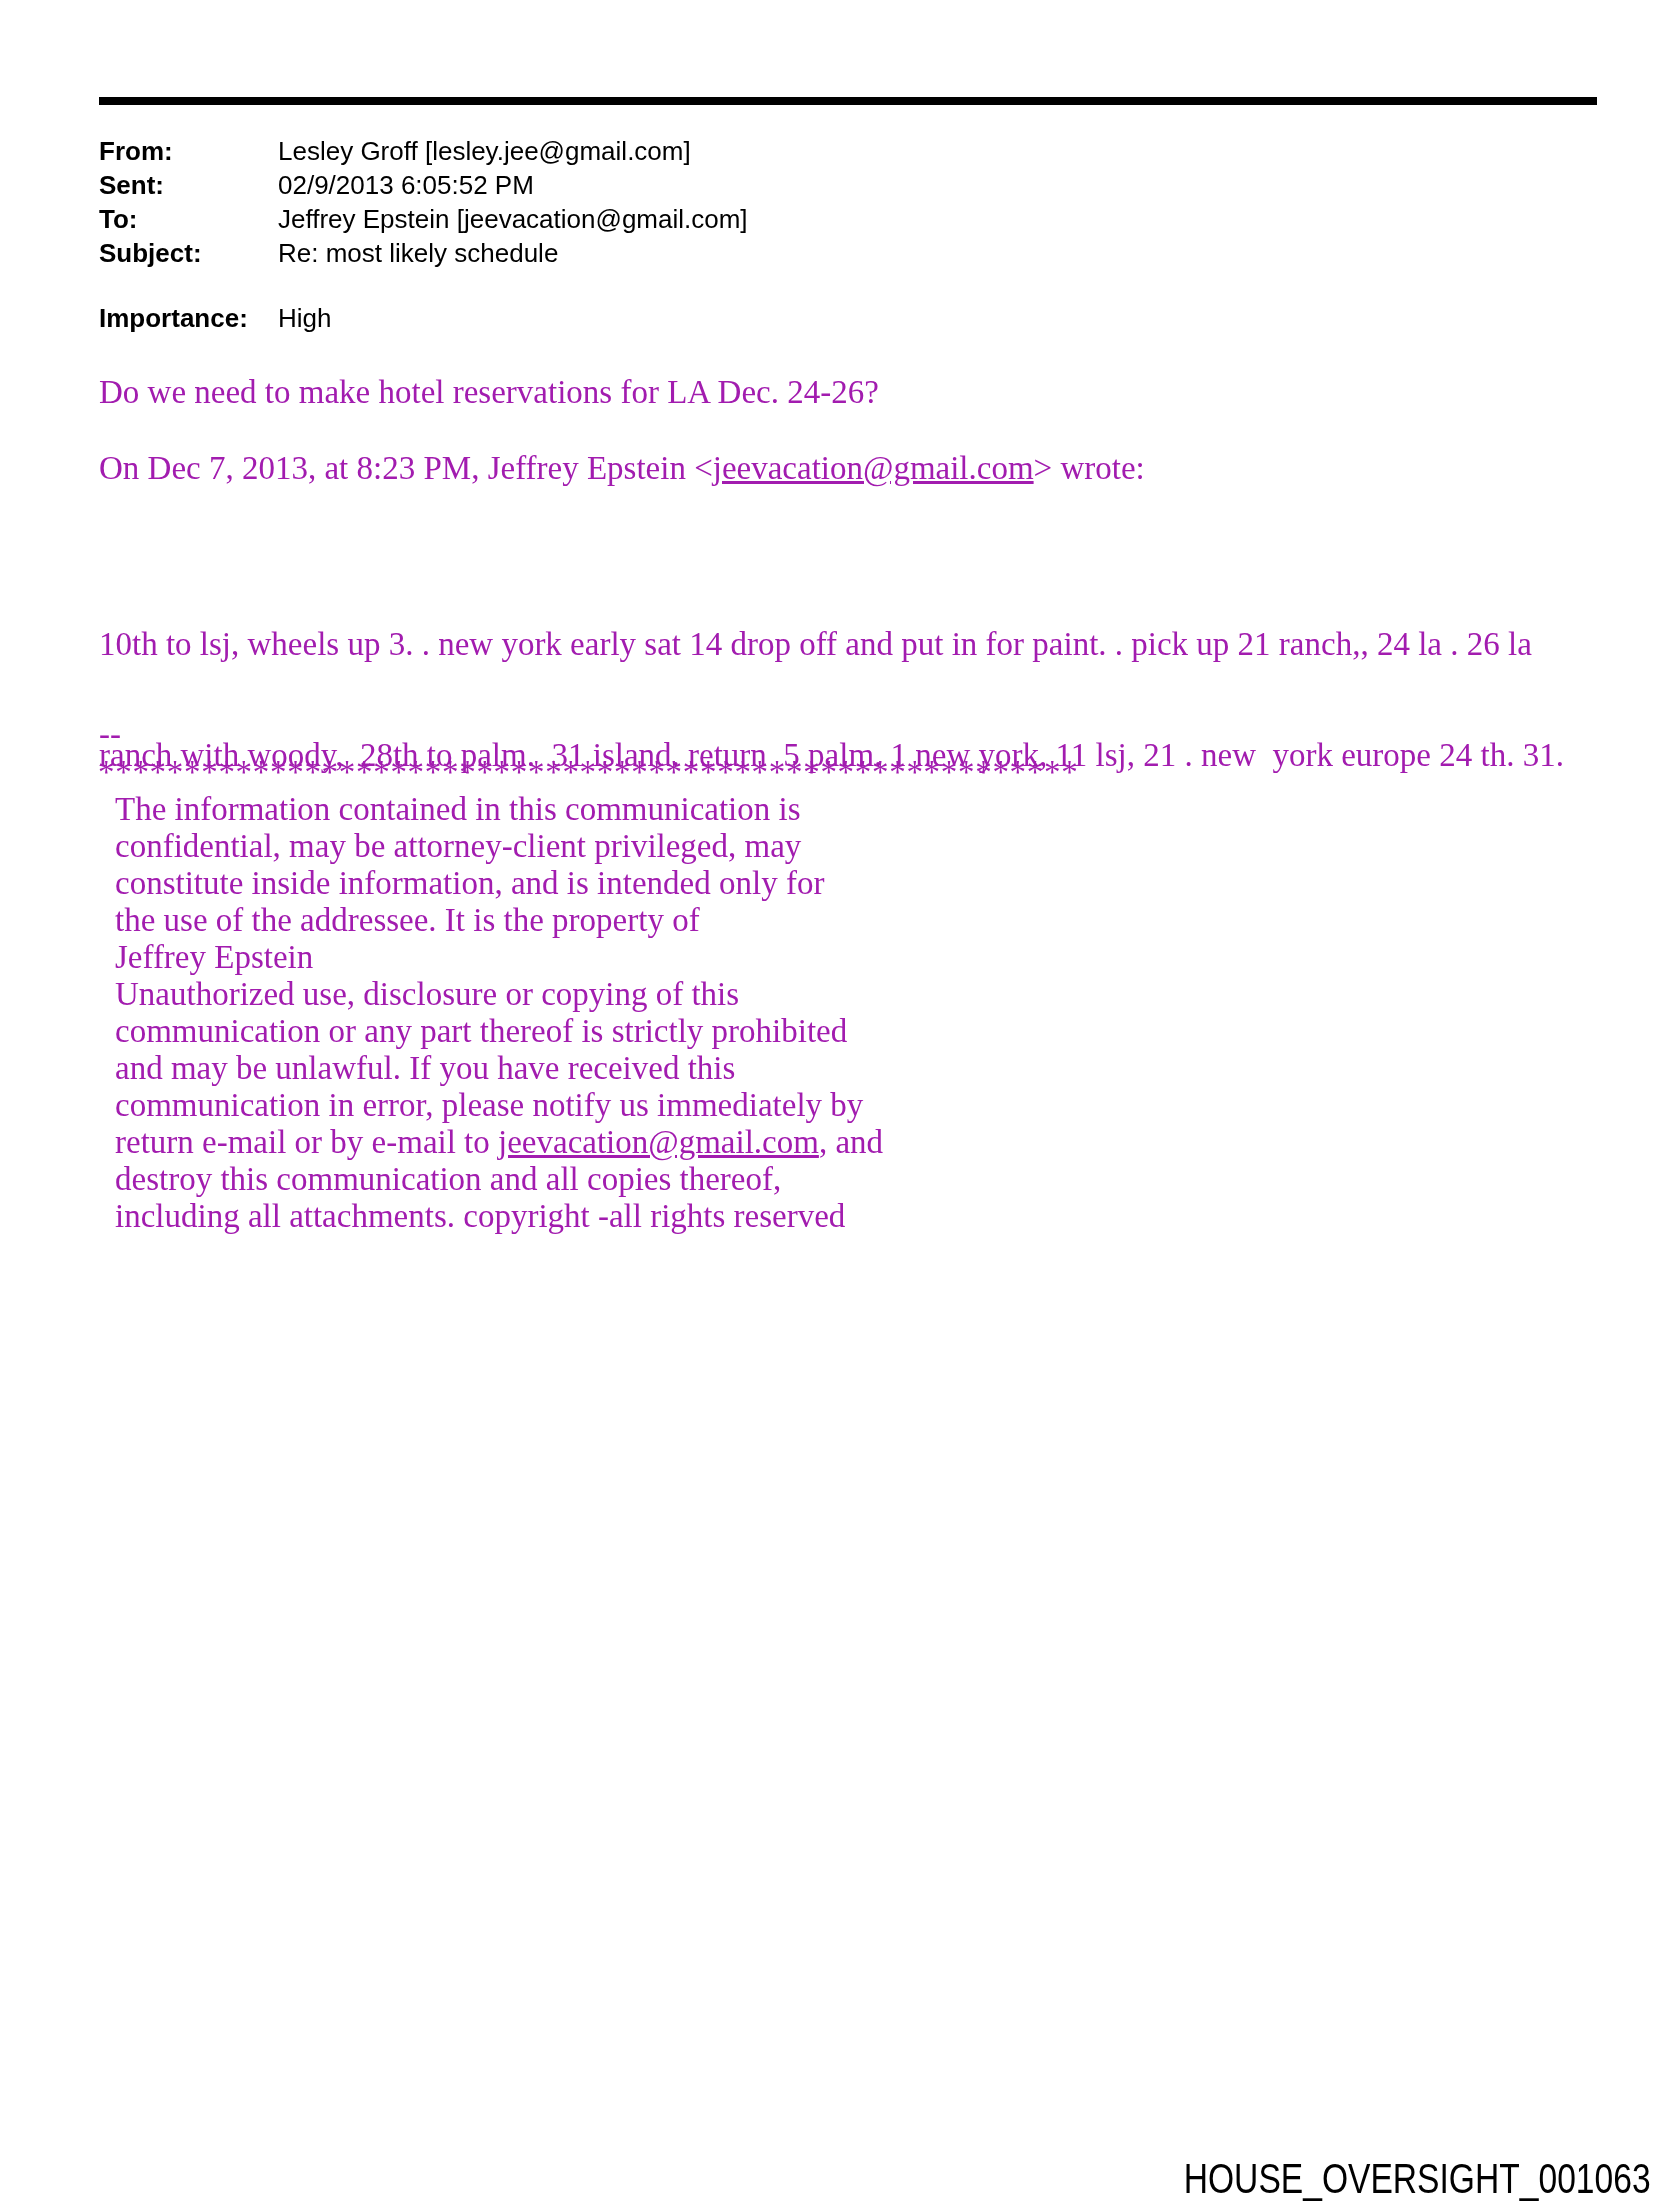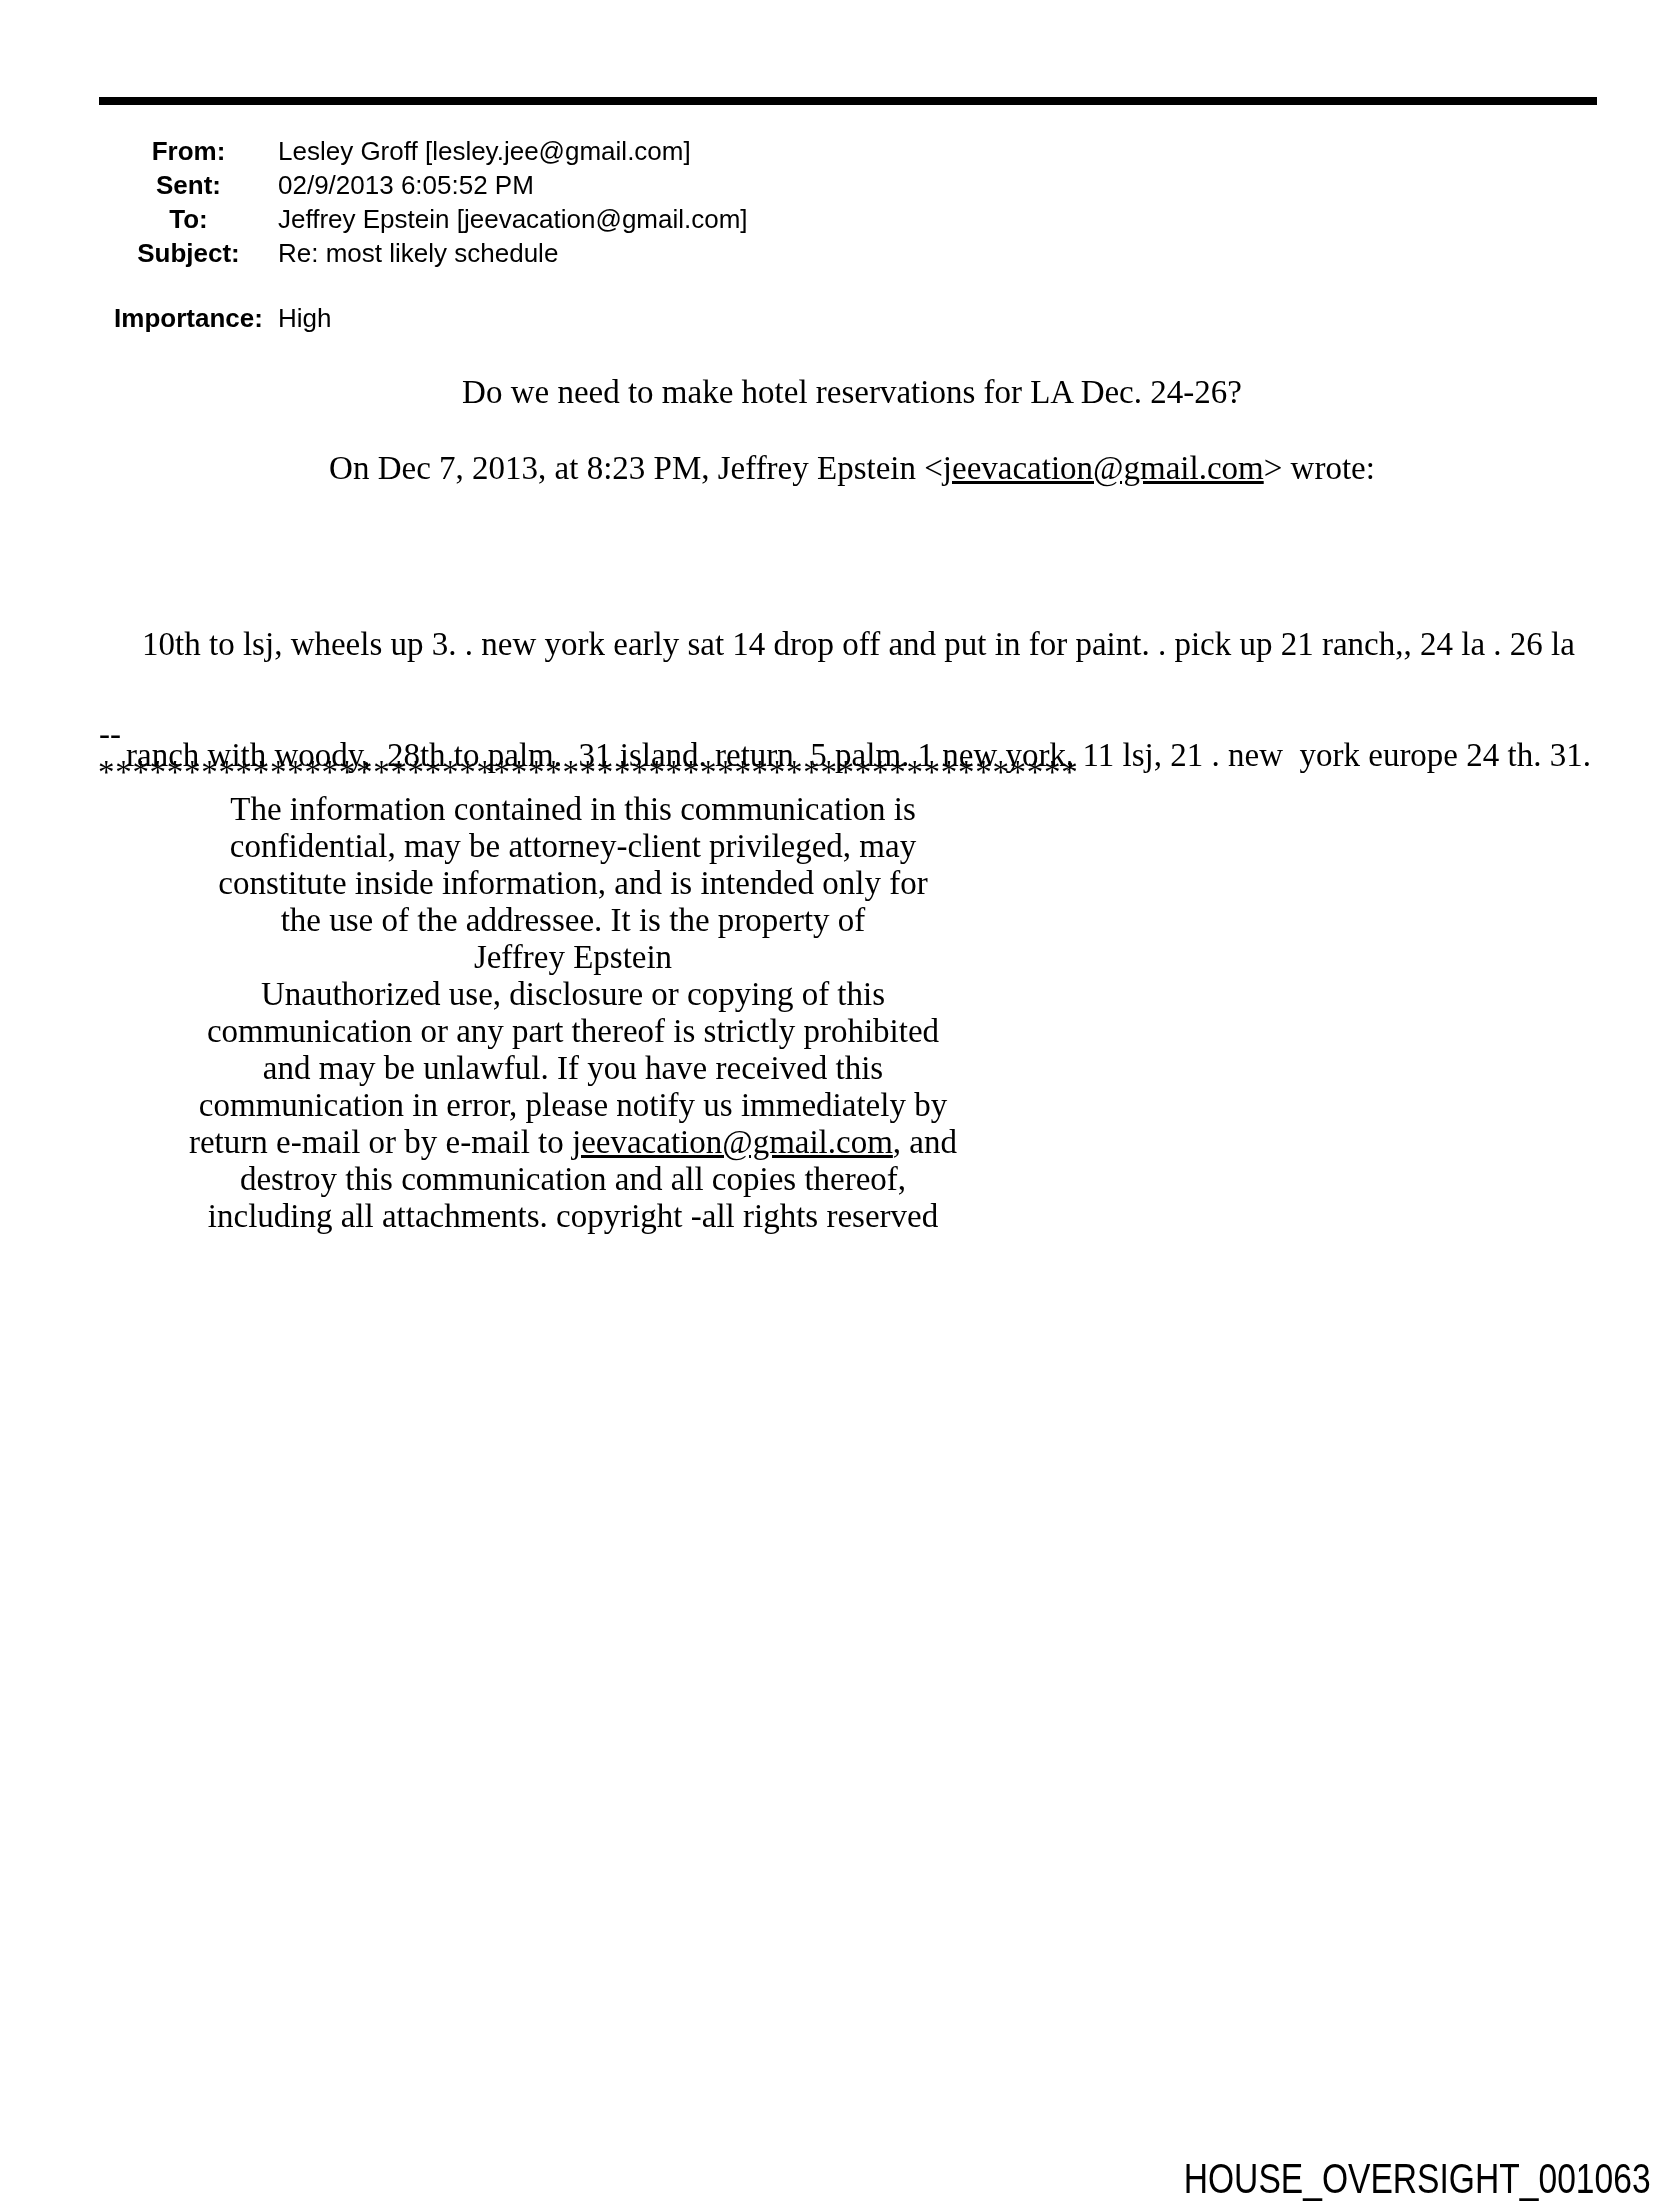--- a/index.html
+++ b/index.html
@@ -7,21 +7,20 @@
     padding: 0;
     background: #ffffff;
   }
   .page {
     position: relative;
     width: 1669px;
     height: 2205px;
     background: #ffffff;
     color: #000000;
     overflow: hidden;
-    text-align: center;
   }
   .topbar {
     position: absolute;
     left: 99px;
     top: 97px;
     width: 1498px;
     height: 7.9px;
     background: #000000;
   }
   .header {
@@ -39,21 +38,21 @@
     font-weight: bold;
     flex: 0 0 179px;
   }
   .hrow .hvalue { white-space: pre; }
   .hrow.importance { margin-top: 31px; }
 
   .serif {
     font-family: "Liberation Serif", serif;
     font-size: 33px;
     line-height: 37px;
-    color: #000000;
+    color: #a21caf;
   }
   .question   { position: absolute; left: 99px; top: 374px;  width: 1506px; }
   .quoteintro { position: absolute; left: 99px; top: 450px;  width: 1506px; }
   .schedule   { position: absolute; left: 99px; top: 552px;  width: 1519px; white-space: pre-wrap; font-family: Liberation Serif, serif; }
   .dashes     { position: absolute; left: 99px; top: 716px; }
   .asterisks  { position: absolute; left: 98px; top: 754px; letter-spacing: 0.7px; white-space: nowrap; }
   .disclaimer { position: absolute; left: 99px; top: 791px; width: 916px; margin-left: 16px; }
   .email-underline { text-decoration: underline; }
 
   .bates {

